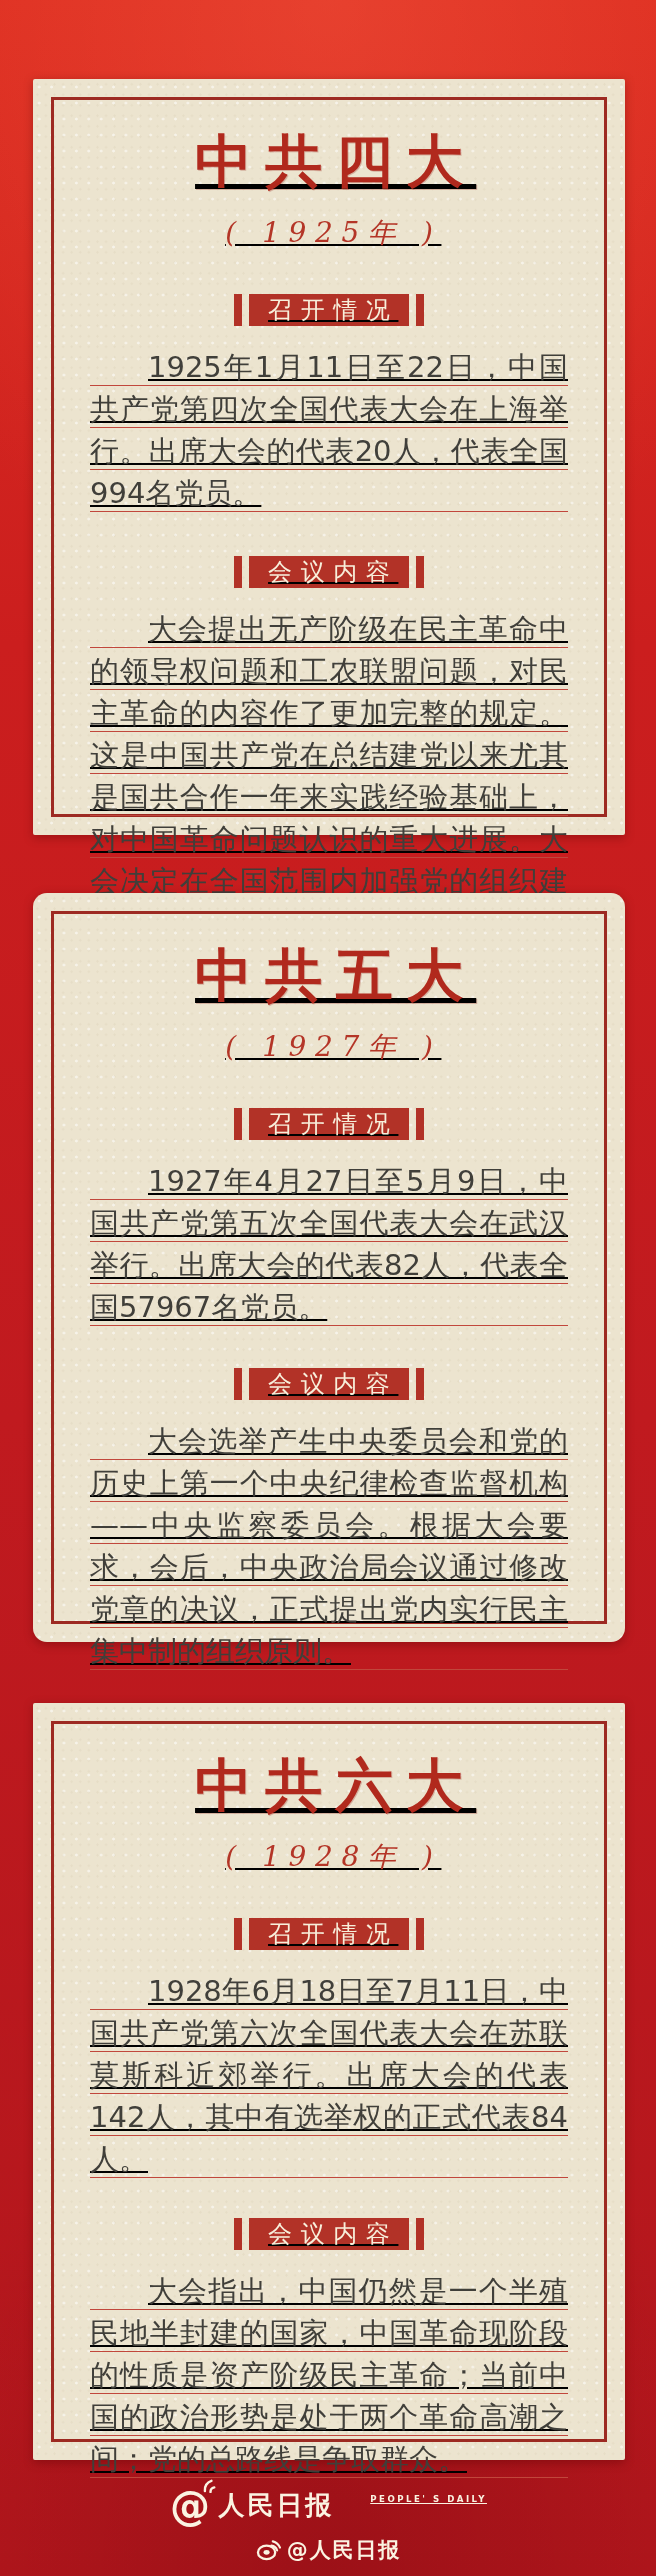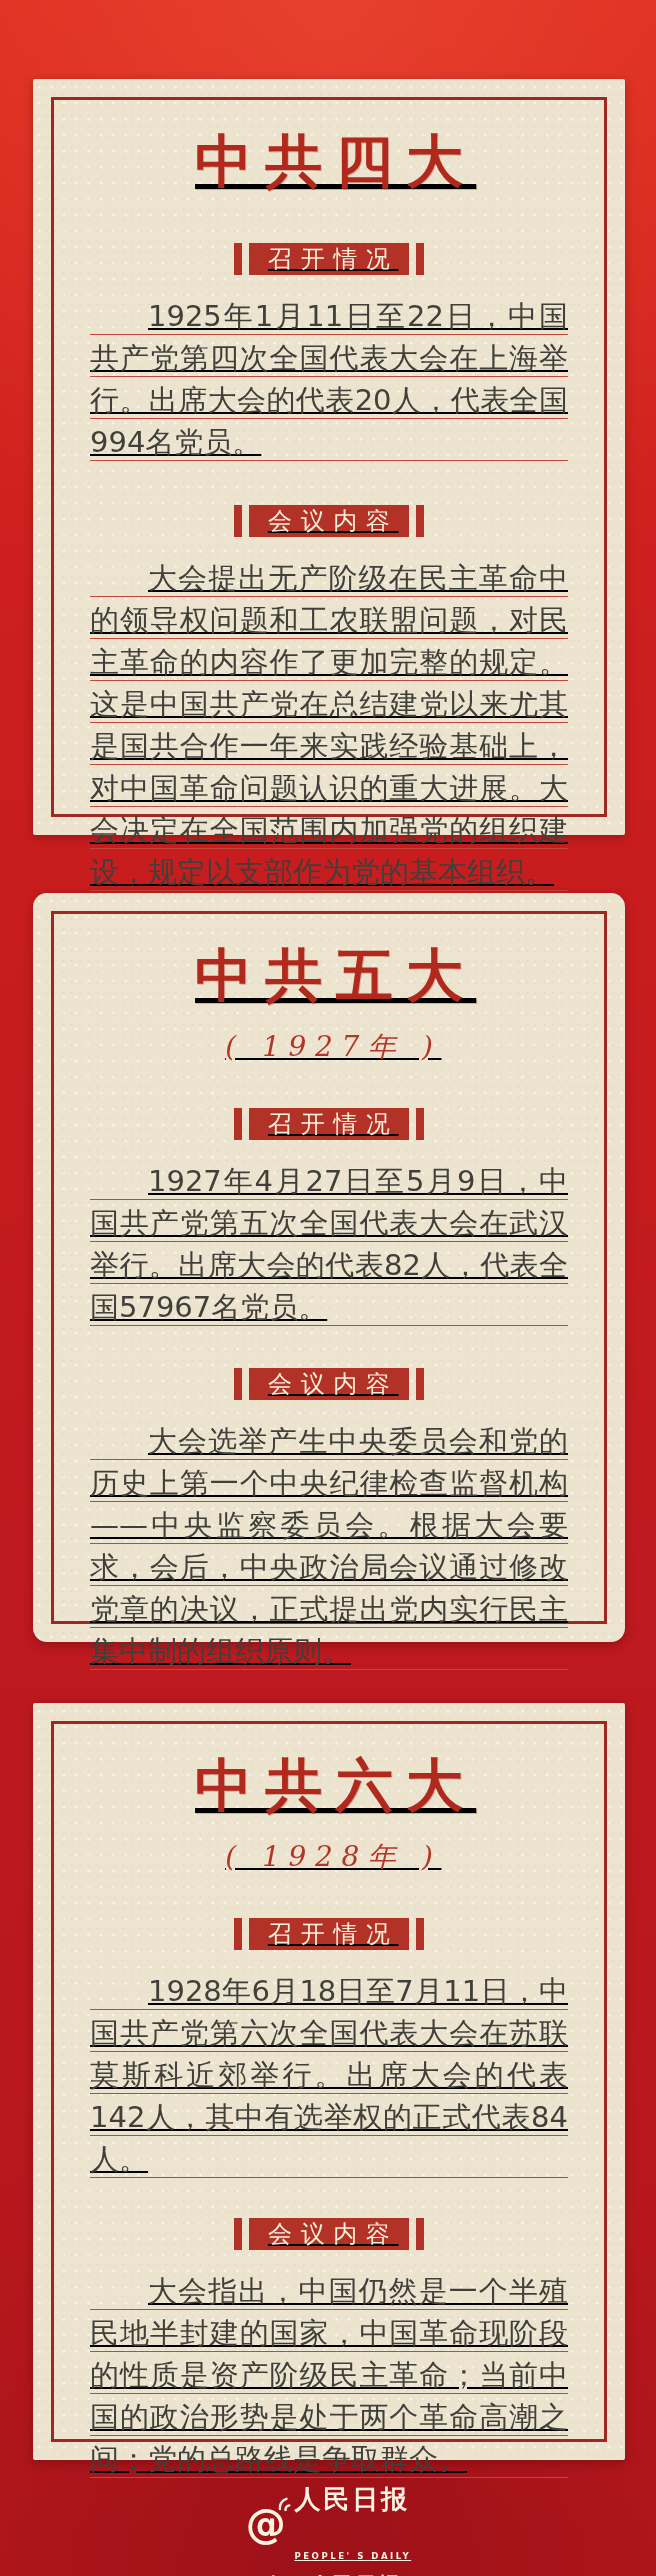--- a/index.html
+++ b/index.html
@@ -111,40 +111,41 @@
     font-size: 40px;
     font-weight: 800;
     line-height: 1;
     font-family: "DejaVu Sans", sans-serif;
   }
   .waves {
     position: absolute;
     top: -7.6px;
     right: -8.6px;
   }
-  .pd-txt { display: flex; flex-direction: column; line-height: 1.05; gap: 36px; }
+  .pd-txt { display: flex; line-height: 1.05; gap: 36px; }
   .pd-name { font-size: 26px; font-weight: 800; letter-spacing: 2.9px; }
   .pd-sub { font-size: 8.6px; letter-spacing: 2.5px; margin-top: 2.9px; font-weight: 700; text-decoration: underline; }
   .weibo-row {
     margin-top: 9.5px;
     display: flex;
     align-items: center;
     gap: 6px;
     font-size: 21px;
     letter-spacing: 1.9px;
     font-weight: 700;
   }
 </style>
 </head>
 <body>
 
 <section class="card" style="top:79px; height:756px;">
   <div class="frame"></div>
   <div class="card-content">
     <h1 class="title">中共四大</h1>
+    <div class="year">( 1925年 )</div>
     <div class="badge">
       <span class="bar"></span>
       <span class="badge-main">召开情况</span>
       <span class="bar"></span>
     </div>
     <p class="para">1925年1月11日至22日，中国共产党第四次全国代表大会在上海举行。出席大会的代表20人，代表全国994名党员。</p>
     <div class="badge">
       <span class="bar"></span>
       <span class="badge-main">会议内容</span>
       <span class="bar"></span>

